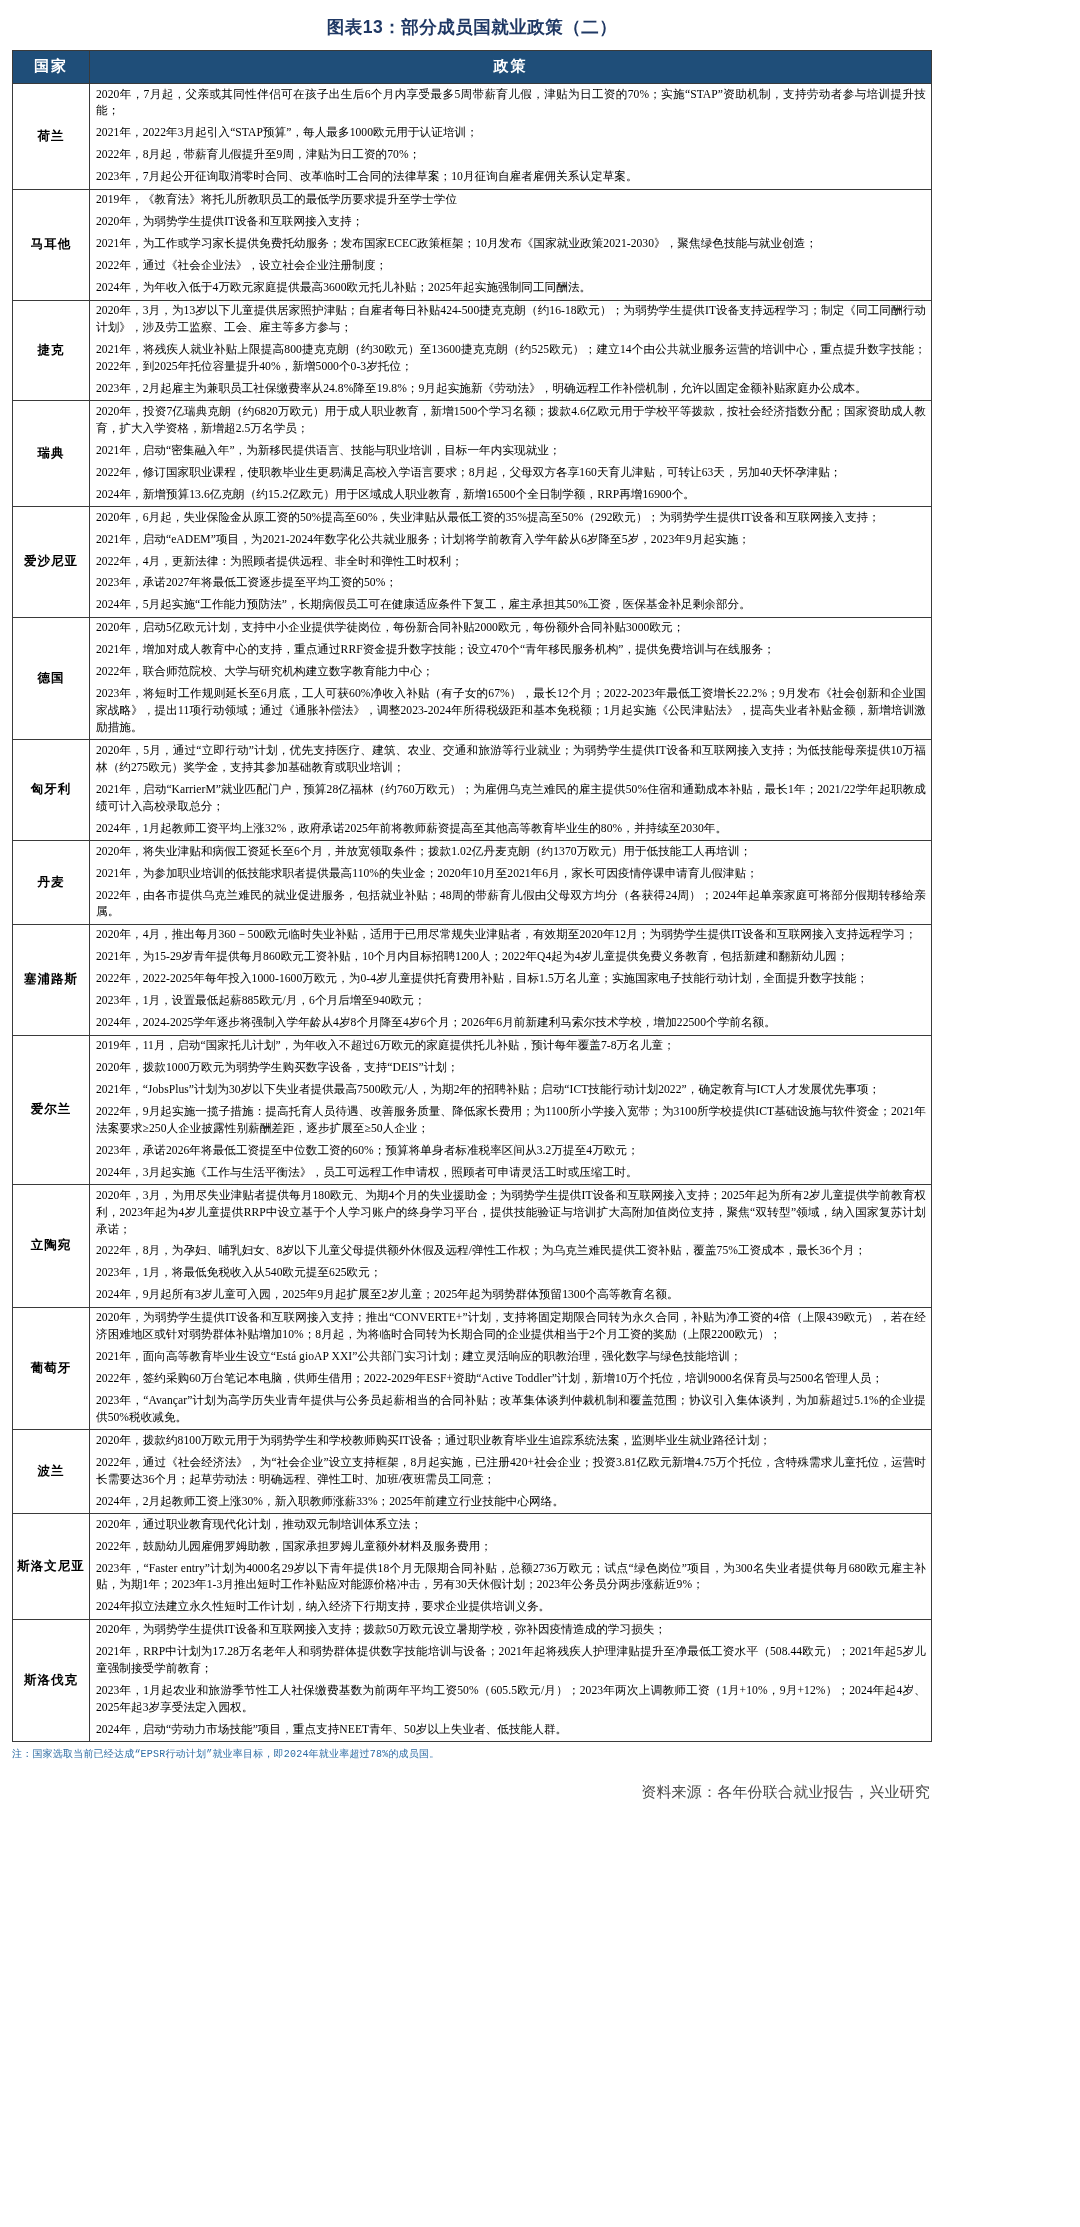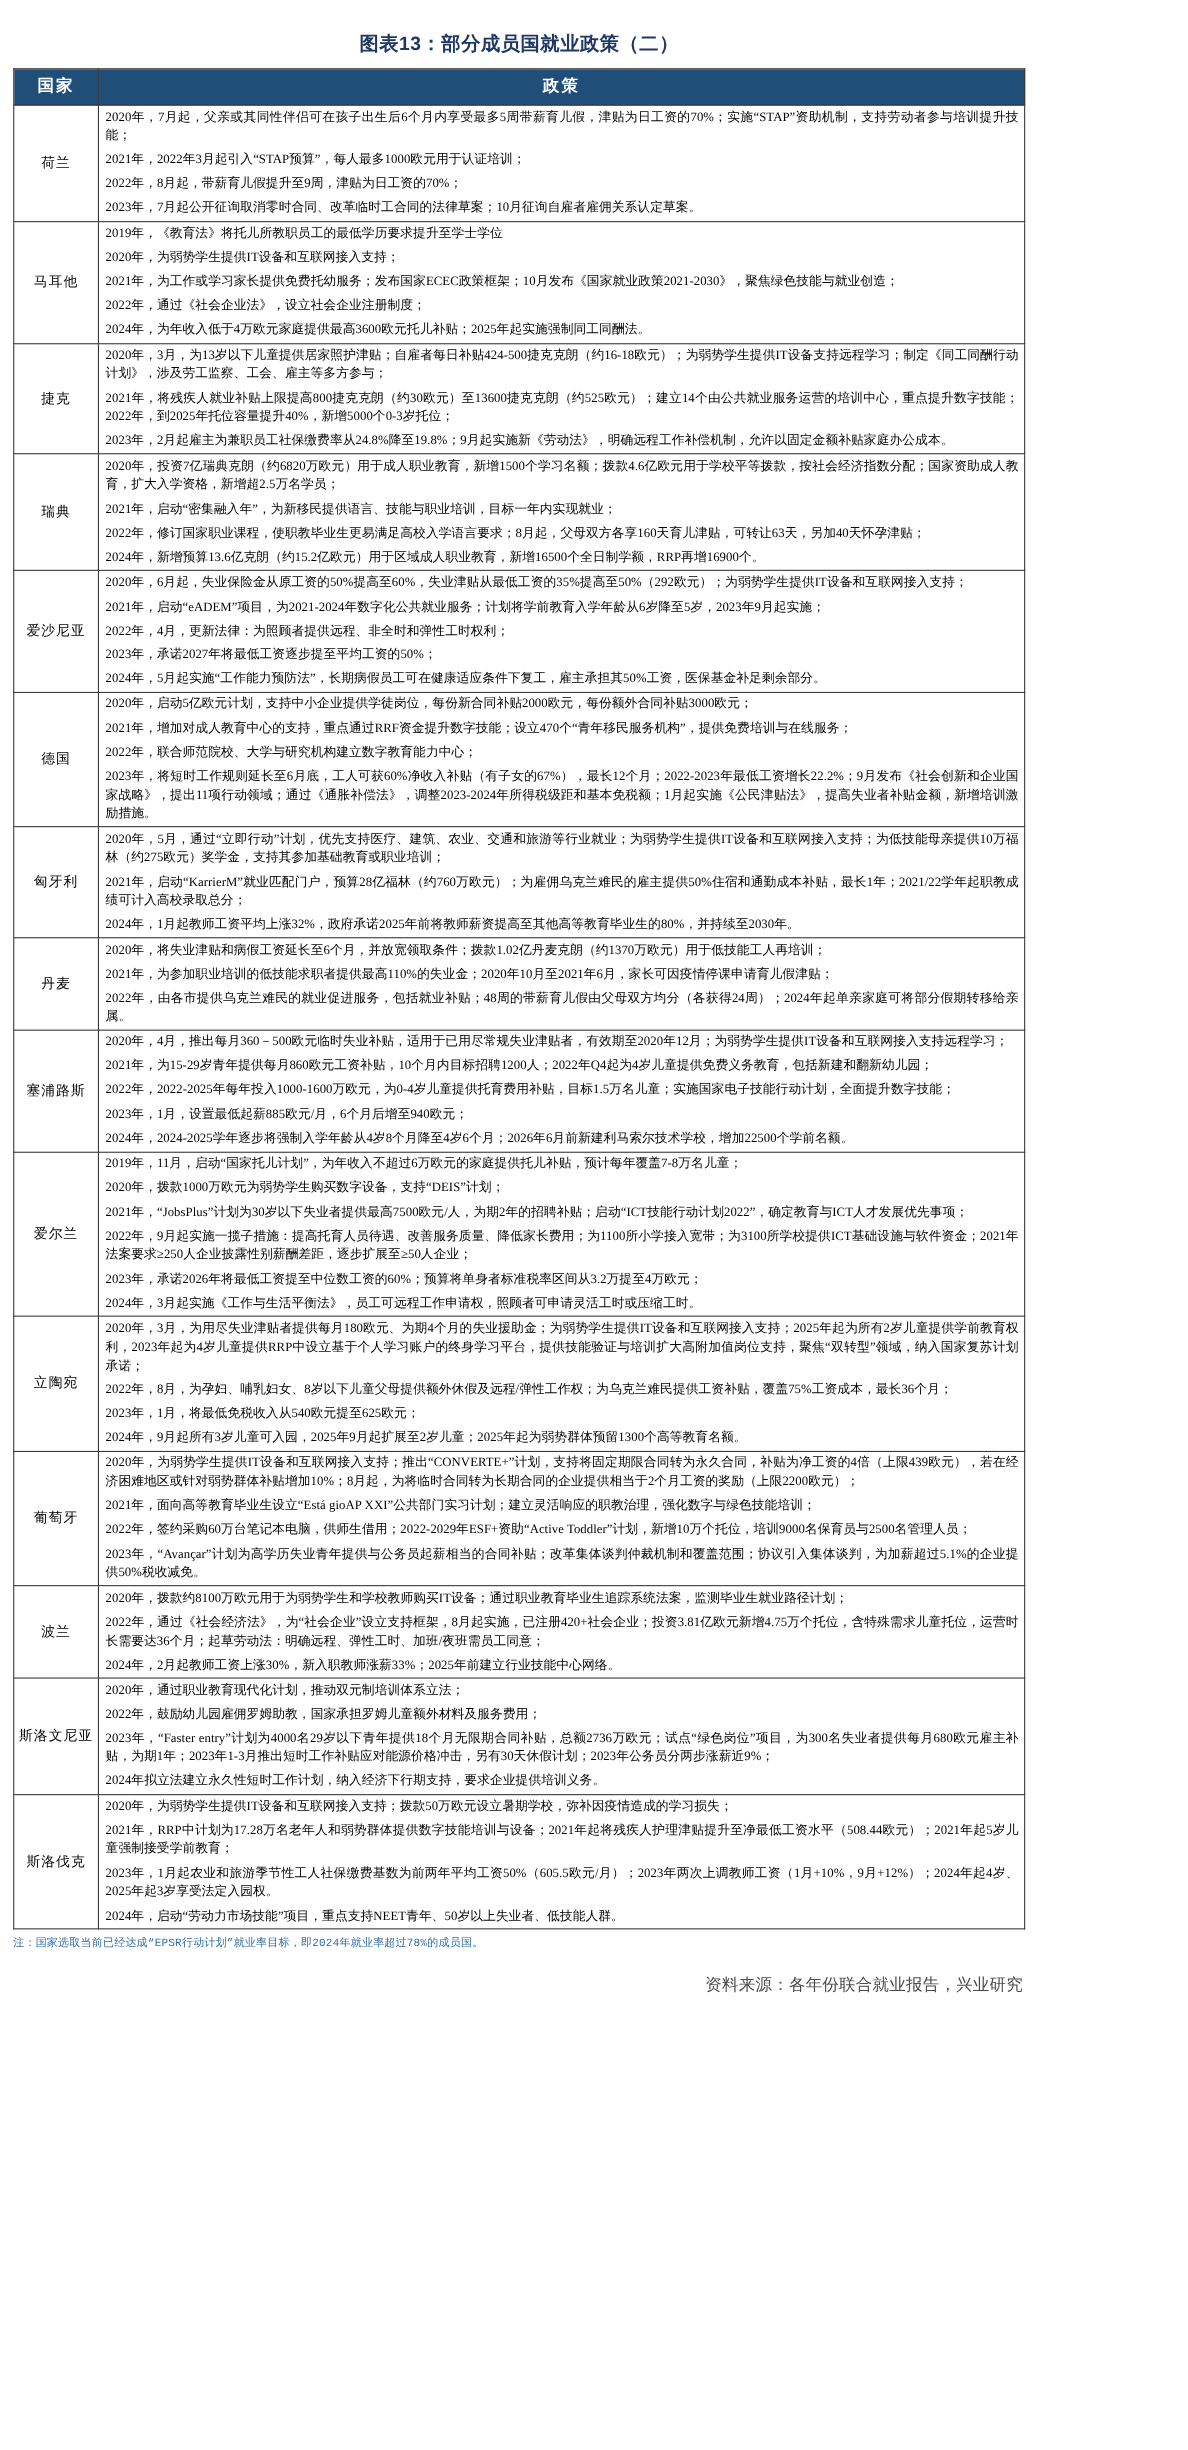--- a/index.html
+++ b/index.html
@@ -9,21 +9,21 @@
   }
   body {
     width: 1080px;
     min-height: 2227px;
     font-family: "Liberation Serif", "DejaVu Serif", serif;
     color: #000000;
   }
   .page {
     width: 944px;
     box-sizing: border-box;
-    padding: 16px 12px 8px 12px;
+    padding: 4px 12px 8px 12px;
     position: relative;
   }
   .figure-title {
     text-align: center;
     color: #1f3864;
     font-size: 17.5px;
     font-weight: bold;
     letter-spacing: 0.5px;
     padding: 11px 0 11px 0;
     font-family: "Liberation Sans", "DejaVu Sans", sans-serif;
@@ -48,21 +48,21 @@
     text-align: center;
     letter-spacing: 2px;
     border: 1px solid #1f3864;
     font-family: "Liberation Serif", "DejaVu Serif", serif;
   }
   th.col-country { width: 76px; }
   th.col-policy  { width: auto; }
 
   td.country-cell {
     text-align: center;
-    font-weight: normal;
+    font-weight: bold;
     font-size: 12.5px;
     letter-spacing: 1px;
     padding: 2px 1px;
     line-height: 1.25;
     word-break: break-all;
   }
   td.policy-cell {
     padding: 0;
   }
   ul.policy-list {

